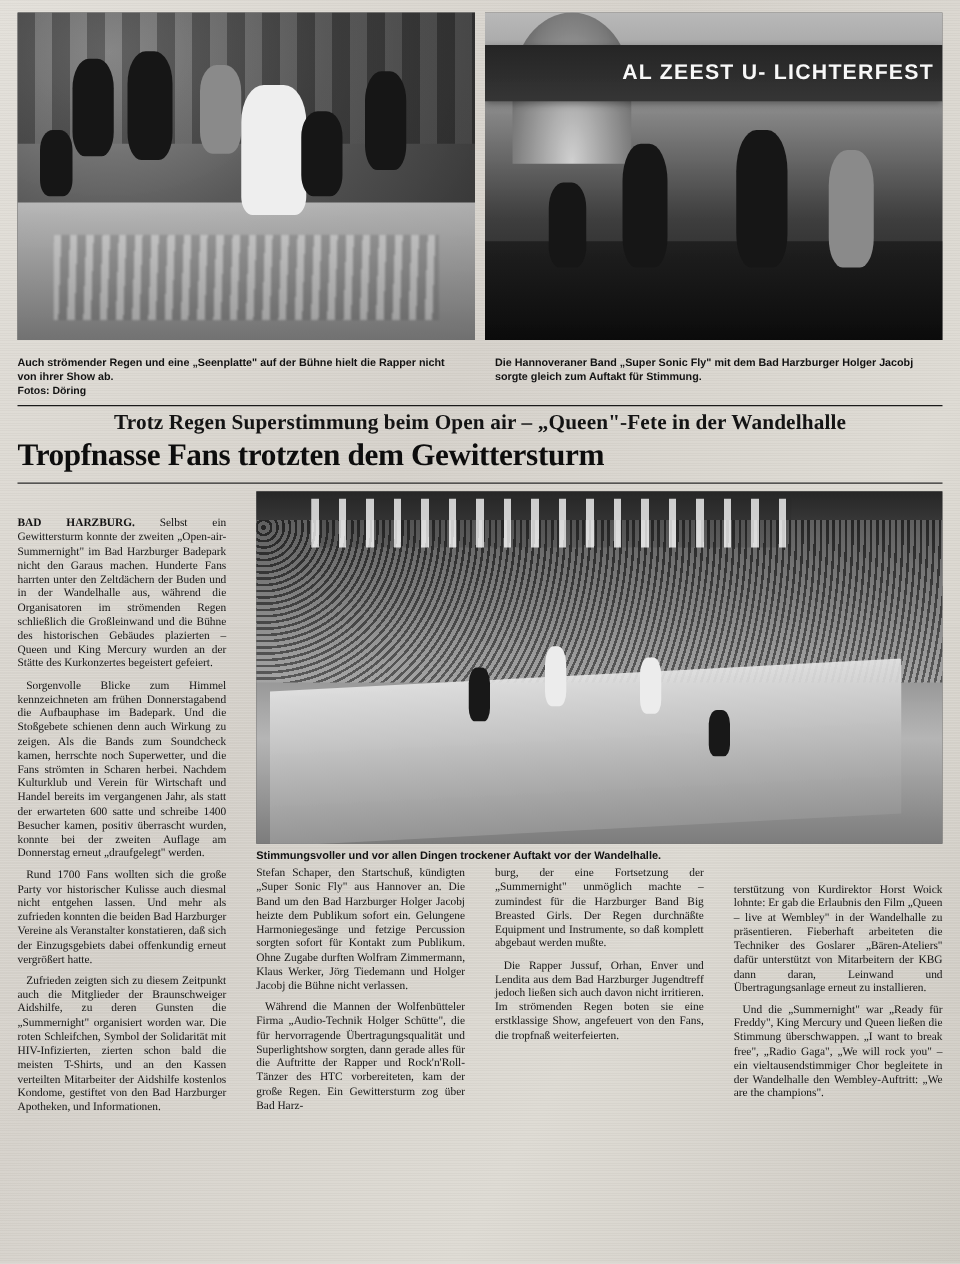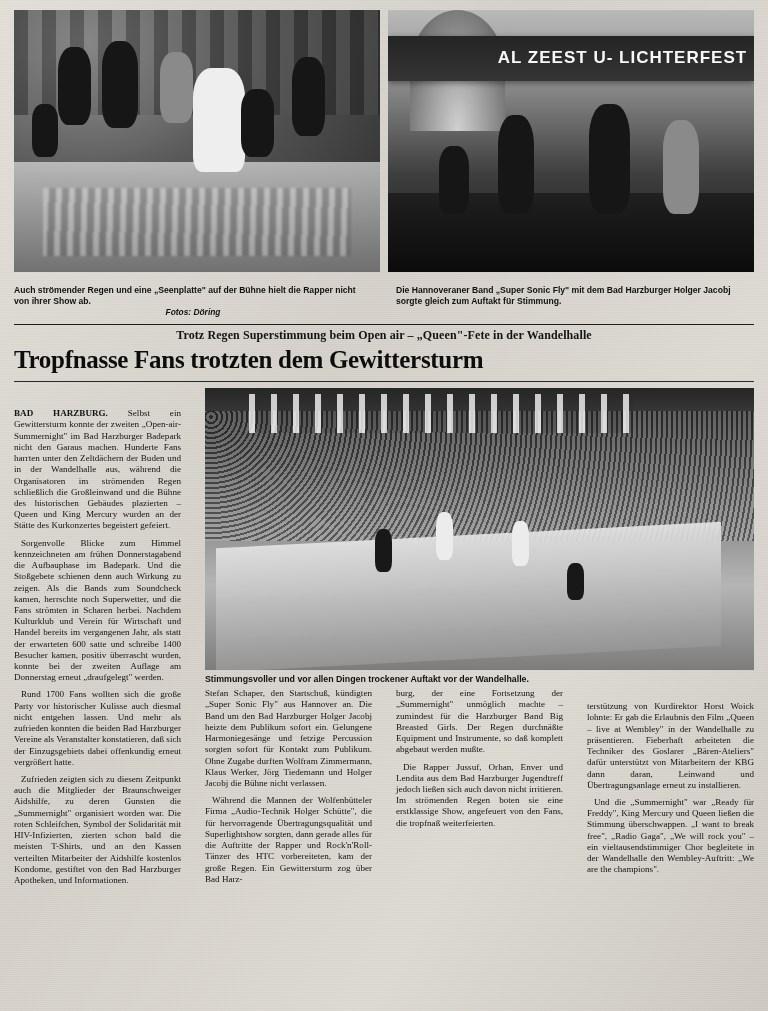--- a/index.html
+++ b/index.html
@@ -115,34 +115,33 @@
   .caption {
     width: 366px;
     font-family: "Liberation Sans", sans-serif;
     font-size: 8.6px;
     font-weight: bold;
     line-height: 1.26;
     color: #121212;
   }
   .caption .credit {
     display: block;
-    text-align: center;
-    font-style: italic;
+    text-align: left;
     font-weight: bold;
     font-size: 8.4px;
   }
 
   .rule {
     width: 100%;
     border-top: 1.6px solid #1a1a1a;
     margin: 7px 0 3px 0;
   }
   .kicker {
     font-family: "Liberation Serif", serif;
-    font-size: 12px;
+    font-size: 17px;
     font-weight: bold;
     letter-spacing: .1px;
     text-align: center;
     color: #141414;
     margin: 1px 0 2px 0;
   }
   .headline {
     font-family: "Liberation Serif", serif;
     font-weight: bold;
     font-size: 25px;

